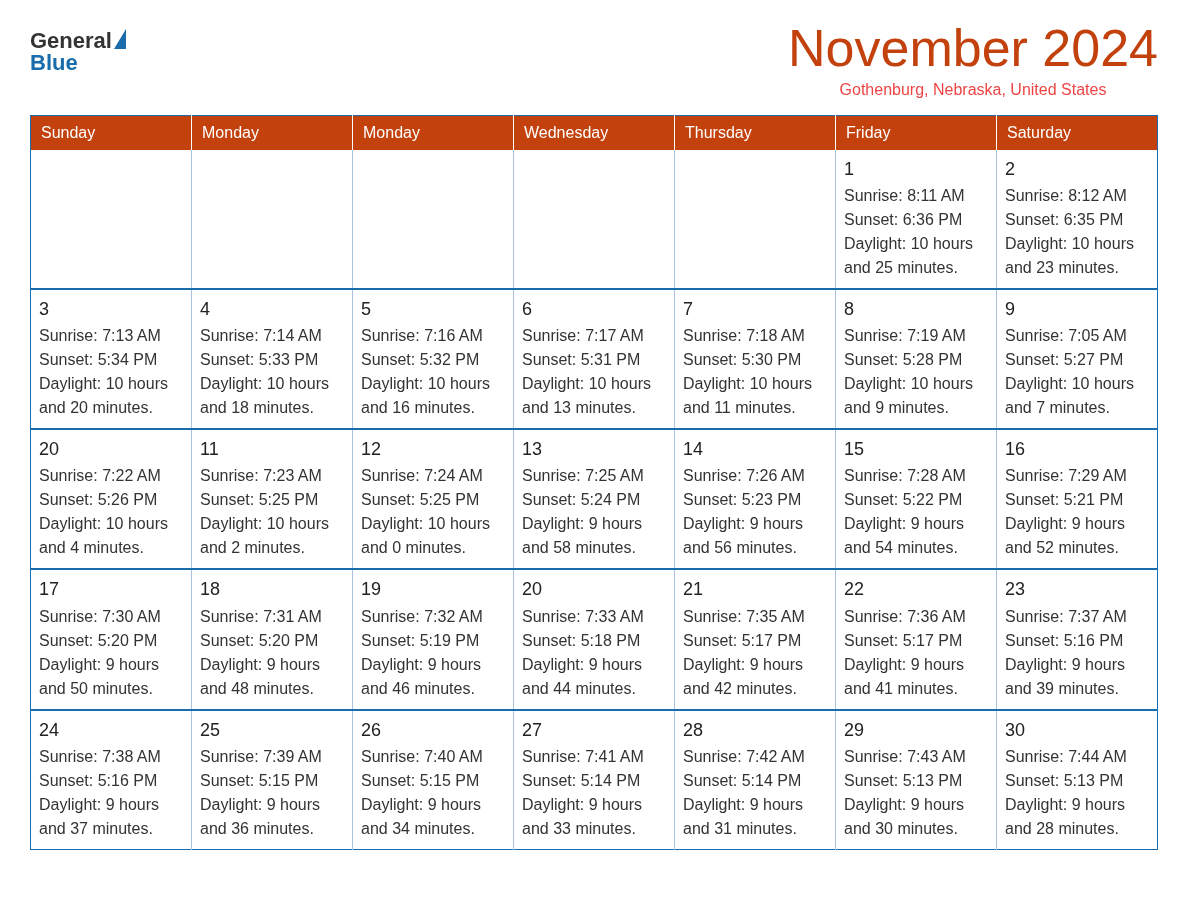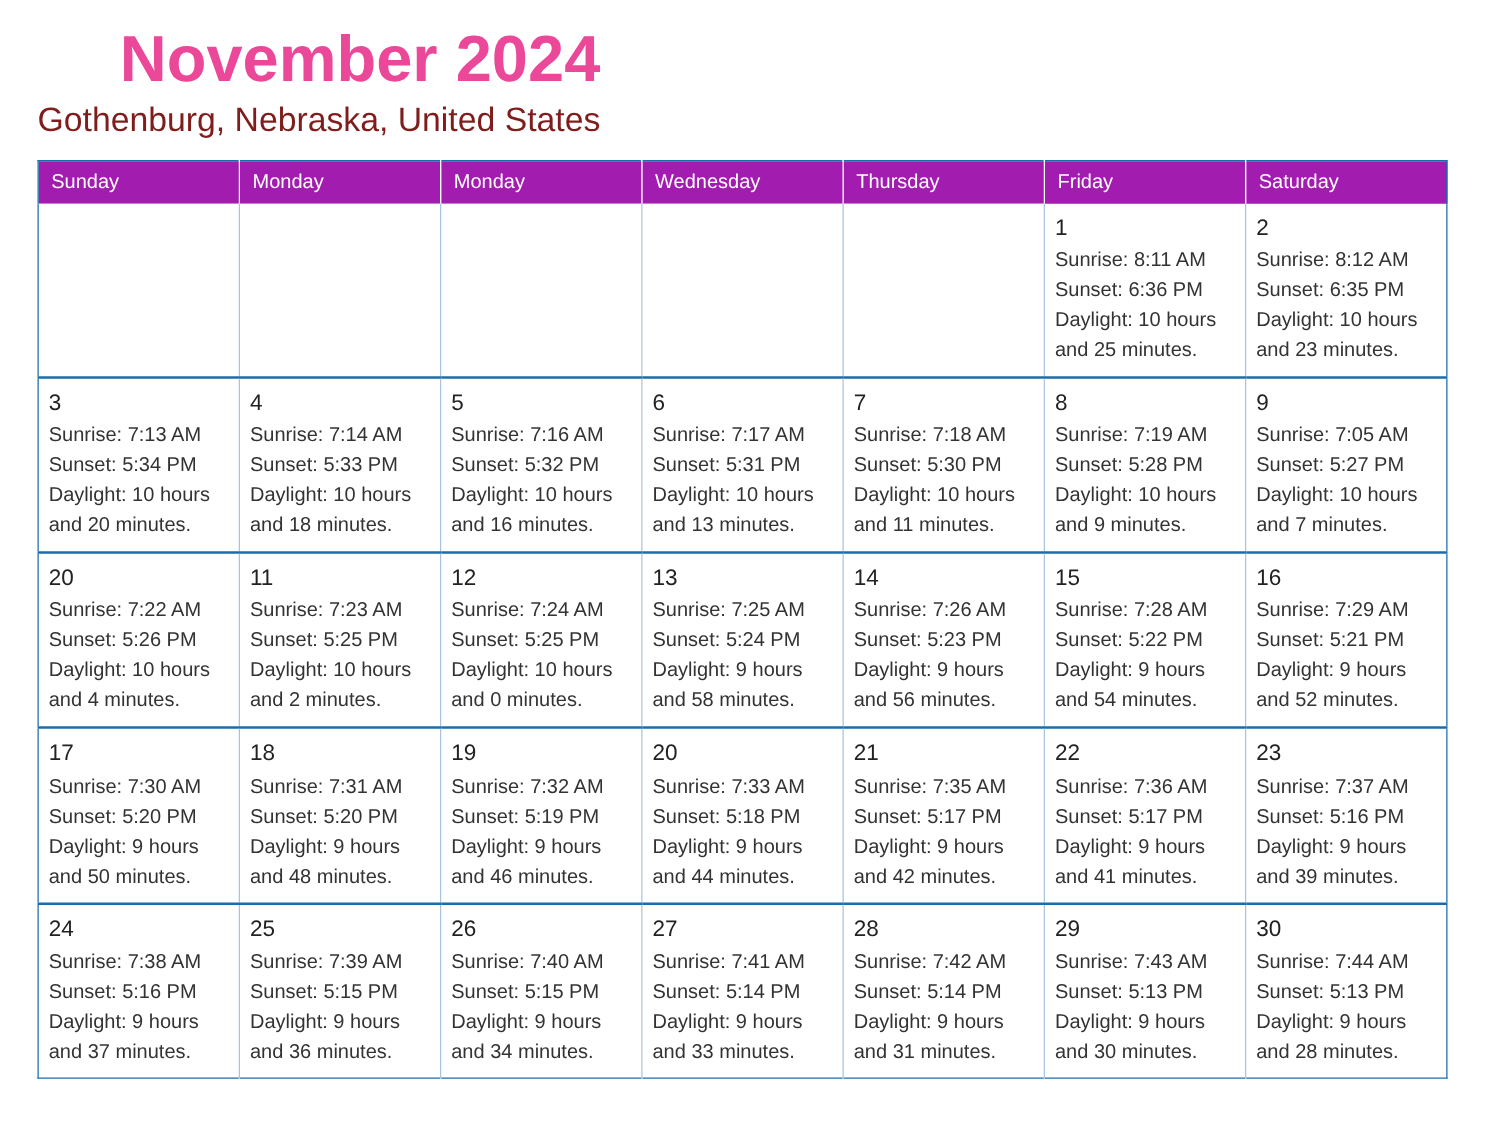--- a/index.html
+++ b/index.html
@@ -44,36 +44,37 @@
       font-size: 22px;
       font-weight: bold;
       color: #1a6dac;
       margin-top: -4px;
     }
     .title-area {
       text-align: right;
     }
     .month-title {
       font-size: 52px;
-      font-weight: bold;
-      color: #ec4899;
+      font-weight: normal;
+      color: #c2410c;
       line-height: 1.1;
     }
     .location-title {
-      font-size: 27px;
-      color: #7f1d1d;
+      font-size: 16px;
+      color: #ef4444;
       margin-top: 4px;
+      text-align: center;
     }
     .calendar-table {
       width: 100%;
       border-collapse: collapse;
       border: 1.5px solid #1a6dac;
     }
     .calendar-table th {
-      background-color: #a21caf;
+      background-color: #c2410c;
       color: #fff;
       font-size: 16px;
       font-weight: normal;
       padding: 8px 10px;
       text-align: left;
       border-right: 1.5px solid #fff;
     }
     .calendar-table th:last-child {
       border-right: none;
     }
@@ -107,20 +108,27 @@
       line-height: 1.5;
     }
     .empty-cell {
       background: #fff;
     }
   </style>
 </head>
 <body>
 
 <div class="header-section">
+  <div class="logo-area">
+    <div class="logo-text">
+      <span class="logo-general">General</span>
+      <div class="logo-triangle"></div>
+    </div>
+    <div class="logo-sub">Blue</div>
+  </div>
   <div class="title-area">
     <div class="month-title">November 2024</div>
     <div class="location-title">Gothenburg, Nebraska, United States</div>
   </div>
 </div>
 
 <table class="calendar-table">
   <thead>
     <tr>
     <th>Sunday</th>

